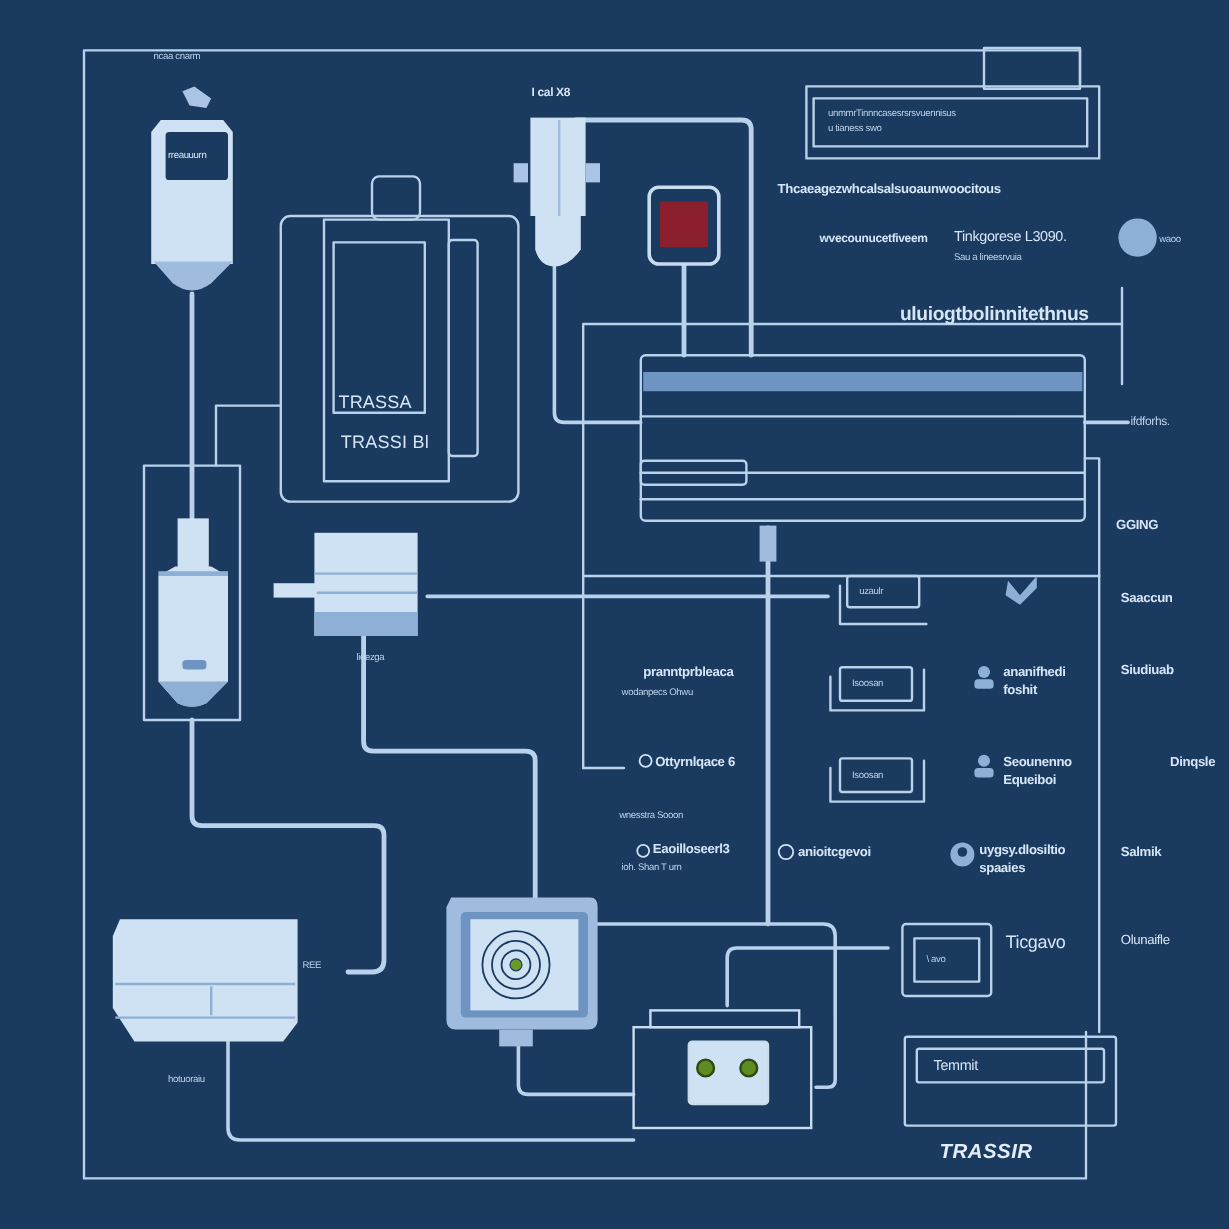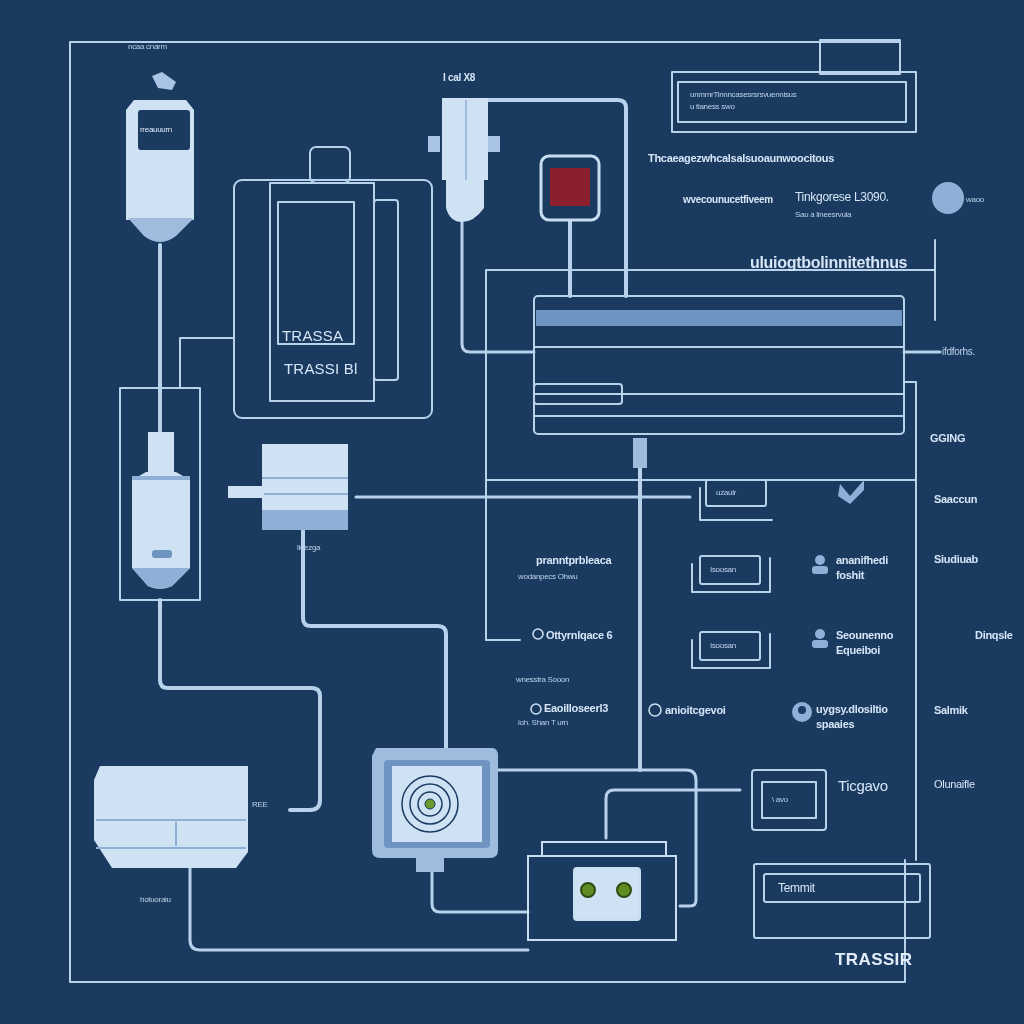--- a/index.html
+++ b/index.html
@@ -214,13 +214,13 @@
 <div class="lbl" style="left:665px;top:704px;">anioitcgevoi</div>
 <div class="lbl" style="left:816px;top:703px;">uygsy.dlosiltio</div>
 <div class="lbl" style="left:816px;top:718px;">spaaies</div>
 <div class="lbl" style="left:934px;top:704px;">Salmik</div>
 
 <div class="lbl" style="left:934px;top:778px;font-weight:normal;">Olunaifle</div>
 
 <div class="lbl sm" style="left:772px;top:795px;">\ avo</div>
 <div class="lbl" style="left:838px;top:777px;font-weight:normal;font-size:15px;">Ticgavo</div>
 <div class="lbl" style="left:778px;top:881px;font-weight:normal;font-size:12px;">Temmit</div>
-<div class="lbl brand" style="left:835px;top:950px;">TRASSIR</div>
+<div class="lbl brand" style="left:783px;top:950px;font-style:italic;">TRASSIR</div>
 
 </body></html>

